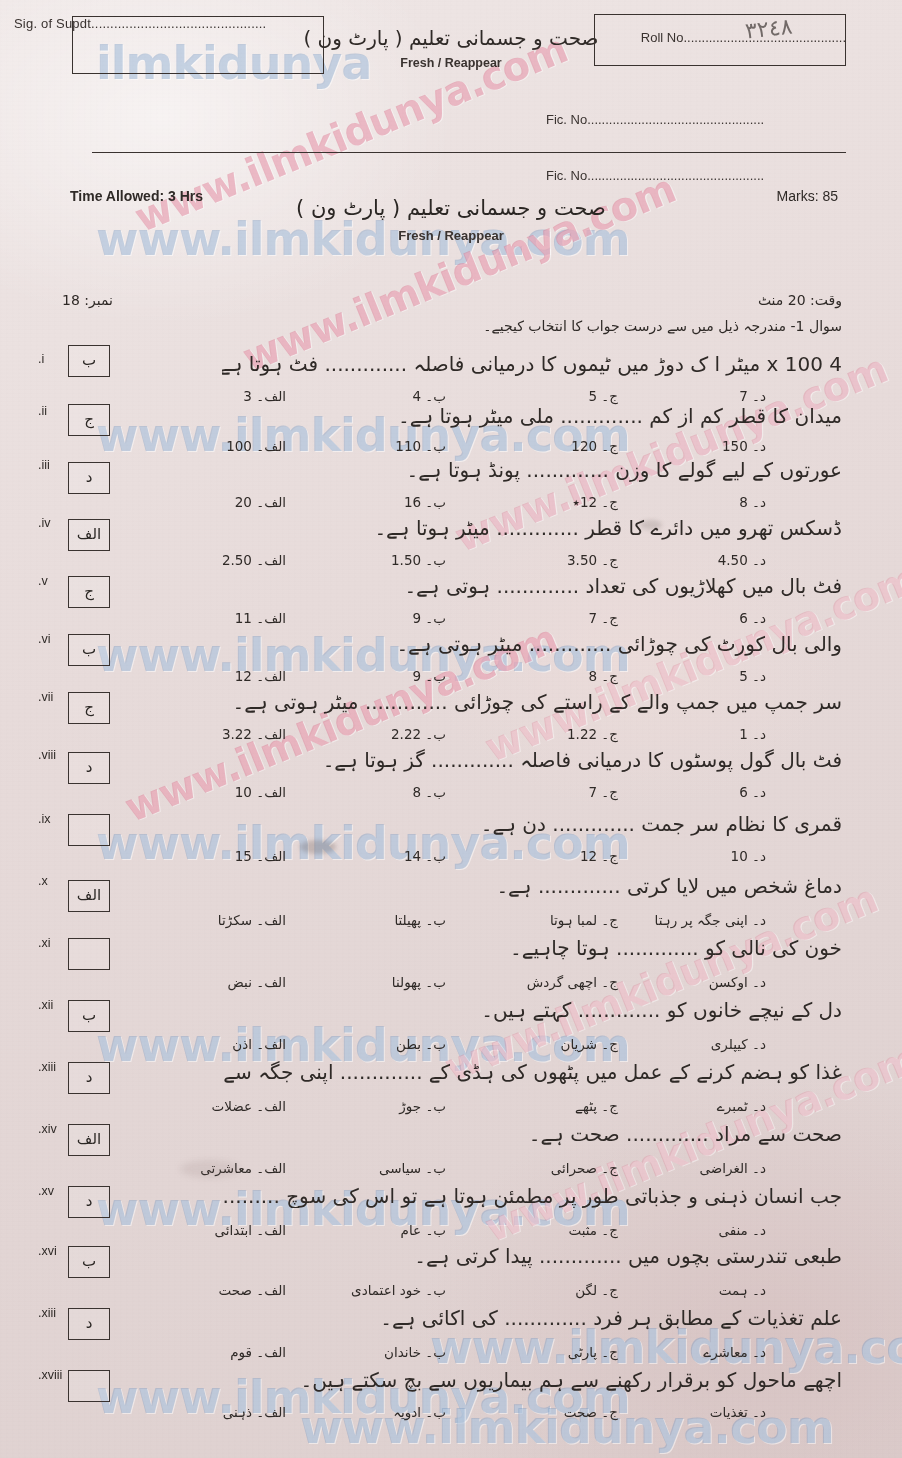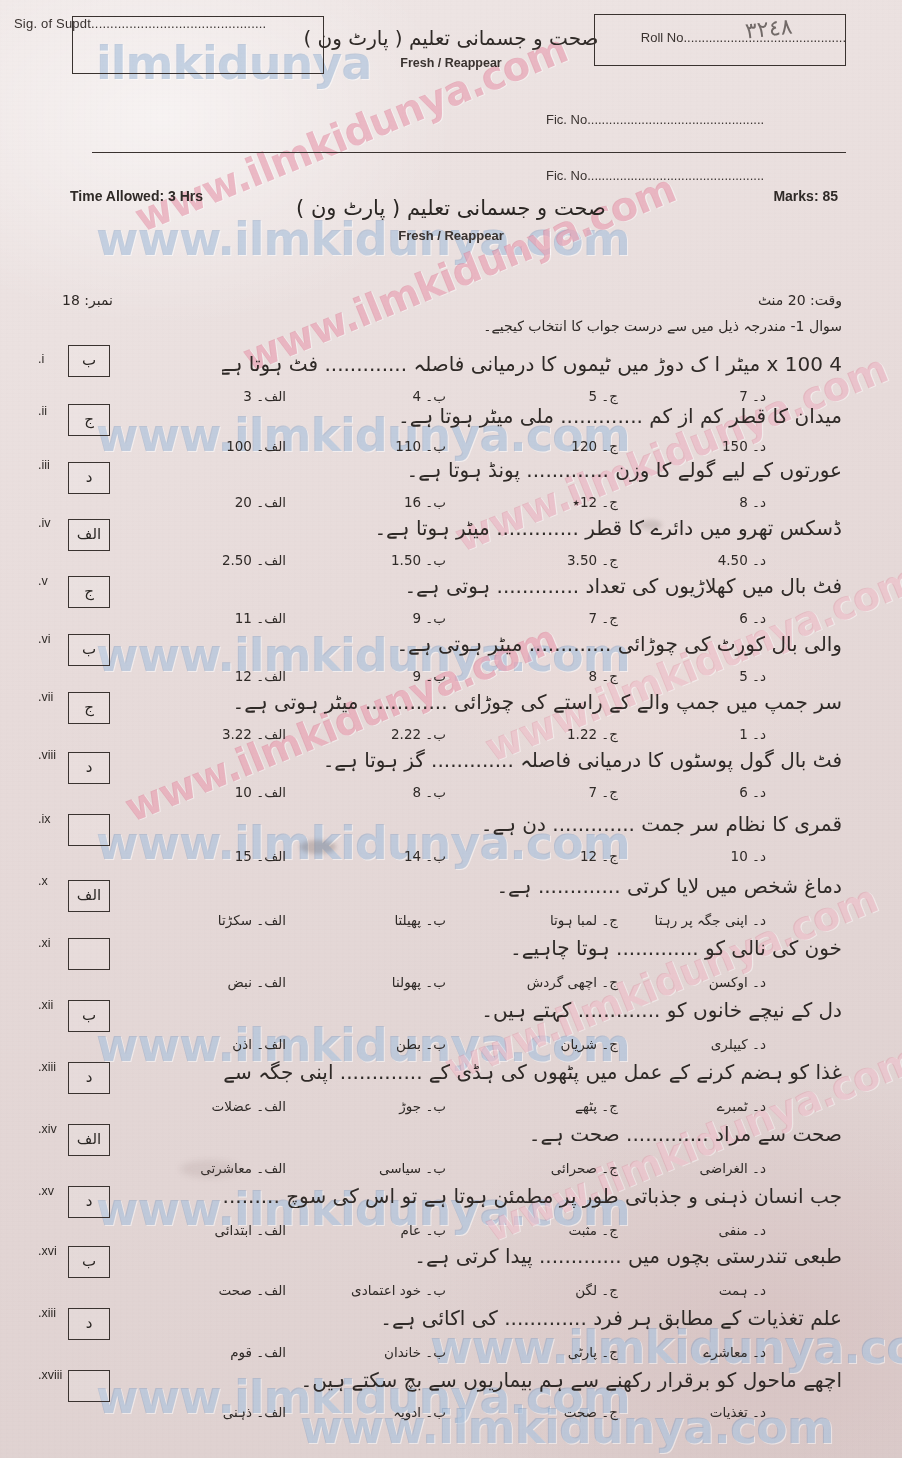--- a/index.html
+++ b/index.html
@@ -172,21 +172,21 @@
     font-size: 14px;
     font-weight: bold;
     color: #2f2a27;
   }
   .marks {
     position: absolute;
     right: 64px;
     top: 188px;
     font-family: "Liberation Sans", sans-serif;
     font-size: 14px;
-    font-weight: bold;
+    font-weight: normal;
     color: #2f2a27;
   }
   .urdu-title-2 {
     position: absolute;
     left: 0; right: 0;
     top: 196px;
     text-align: center;
     font-size: 21px;
     direction: rtl;
     font-family: "DejaVu Sans", sans-serif;

